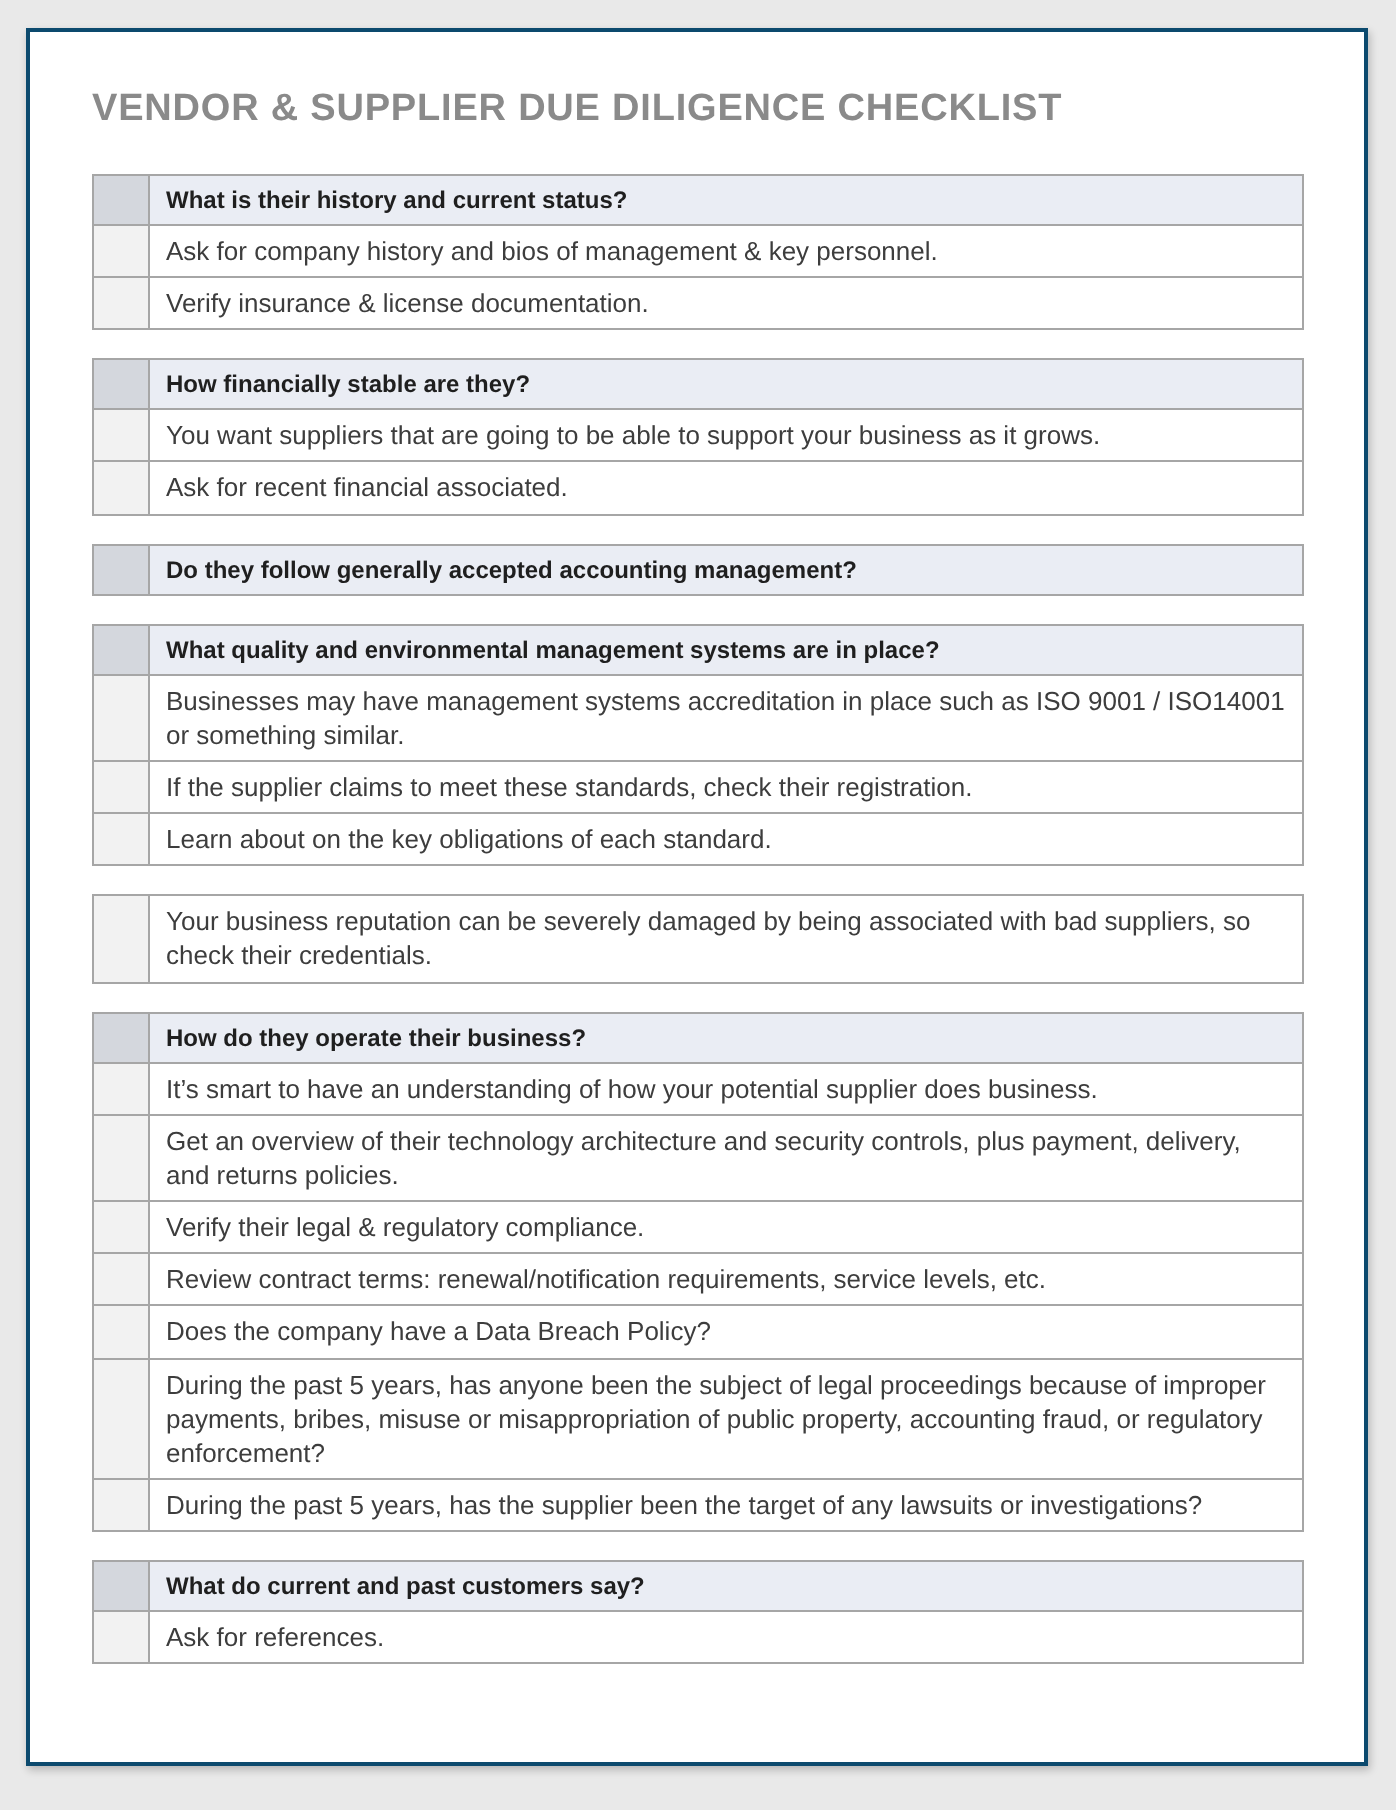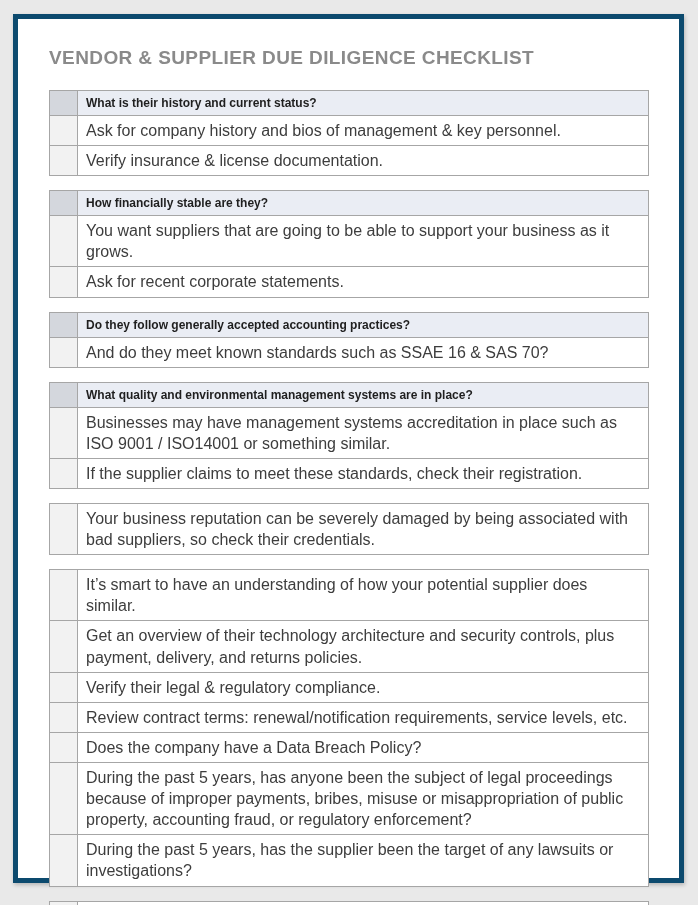--- a/index.html
+++ b/index.html
@@ -23,21 +23,21 @@
     background: var(--canvas-bg);
     font-family: "Liberation Sans", sans-serif;
   }
   .page {
     position: absolute;
     left: 13px;
     top: 14px;
     width: 671px;
     height: 869px;
     background: var(--page-bg);
-    border: 5px solid #0c4a6e;
+    border: 2px solid #0c4a6e;
     box-shadow: 1px 2px 4px rgba(0,0,0,0.22);
     padding: 28px 30px 0 31px;
   }
   .title {
     font-size: 19px;
     font-weight: 700;
     letter-spacing: 0.4px;
     color: var(--title-text);
     margin-bottom: 21px;
   }
@@ -68,21 +68,21 @@
     padding: 4px 8px;
   }
   .item-row td {
     height: 24px;
     background: var(--page-bg);
   }
   .item-row .cb {
     background: var(--item-checkbox-bg);
   }
   .item-txt {
-    font-size: 16px;
+    font-size: 13px;
     line-height: 1.32;
     color: var(--item-text);
     padding: 4px 8px;
   }
 </style>
 </head>
 <body>
 
 <div class="page">
   <h1 class="title">VENDOR &amp; SUPPLIER DUE DILIGENCE CHECKLIST</h1>
@@ -114,75 +114,79 @@
         <td class="header-txt">How financially stable are they?</td>
       </tr>
 
   <tr class="item-row">
     <td class="cb"></td>
     <td class="item-txt">You want suppliers that are going to be able to support your business as it grows.</td>
   </tr>
 
   <tr class="item-row">
     <td class="cb"></td>
-    <td class="item-txt">Ask for recent corporate statements.</td>
-  </tr>
-</tbody>
-  </table>
-
-  <table class="section">
-    <tbody>
-      <tr class="header-row">
-        <td class="cb"></td>
-        <td class="header-txt">Do they follow generally accepted accounting practices?</td>
-      </tr>
-
-  <tr class="item-row">
-    <td class="cb"></td>
-    <td class="item-txt">And do they meet known standards such as SSAE 16 &amp; SAS 70?</td>
-  </tr>
+    <td class="item-txt">Ask for recent financial associated.</td>
+  </tr>
+</tbody>
+  </table>
+
+  <table class="section">
+    <tbody>
+      <tr class="header-row">
+        <td class="cb"></td>
+        <td class="header-txt">Do they follow generally accepted accounting management?</td>
+      </tr>
+
 </tbody>
   </table>
 
   <table class="section">
     <tbody>
       <tr class="header-row">
         <td class="cb"></td>
         <td class="header-txt">What quality and environmental management systems are in place?</td>
       </tr>
 
   <tr class="item-row">
     <td class="cb"></td>
     <td class="item-txt">Businesses may have management systems accreditation in place such as ISO 9001 / ISO14001 or something similar.</td>
   </tr>
 
   <tr class="item-row">
     <td class="cb"></td>
     <td class="item-txt">If the supplier claims to meet these standards, check their registration.</td>
   </tr>
 
+  <tr class="item-row">
+    <td class="cb"></td>
+    <td class="item-txt">Learn about on the key obligations of each standard.</td>
+  </tr>
 </tbody>
   </table>
 
   <table class="section">
     <tbody>
 
   <tr class="item-row">
     <td class="cb"></td>
     <td class="item-txt">Your business reputation can be severely damaged by being associated with bad suppliers, so check their credentials.</td>
   </tr>
 </tbody>
   </table>
 
   <table class="section">
     <tbody>
-
-  <tr class="item-row">
-    <td class="cb"></td>
-    <td class="item-txt">It’s smart to have an understanding of how your potential supplier does similar.</td>
+      <tr class="header-row">
+        <td class="cb"></td>
+        <td class="header-txt">How do they operate their business?</td>
+      </tr>
+
+  <tr class="item-row">
+    <td class="cb"></td>
+    <td class="item-txt">It’s smart to have an understanding of how your potential supplier does business.</td>
   </tr>
 
   <tr class="item-row">
     <td class="cb"></td>
     <td class="item-txt">Get an overview of their technology architecture and security controls, plus payment, delivery, and returns policies.</td>
   </tr>
 
   <tr class="item-row">
     <td class="cb"></td>
     <td class="item-txt">Verify their legal &amp; regulatory compliance.</td>
@@ -205,20 +209,24 @@
 
   <tr class="item-row">
     <td class="cb"></td>
     <td class="item-txt">During the past 5 years, has the supplier been the target of any lawsuits or investigations?</td>
   </tr>
 </tbody>
   </table>
 
   <table class="section">
     <tbody>
+      <tr class="header-row">
+        <td class="cb"></td>
+        <td class="header-txt">What do current and past customers say?</td>
+      </tr>
 
   <tr class="item-row">
     <td class="cb"></td>
     <td class="item-txt">Ask for references.</td>
   </tr>
 </tbody>
   </table>
 </div>
 </div>
 

